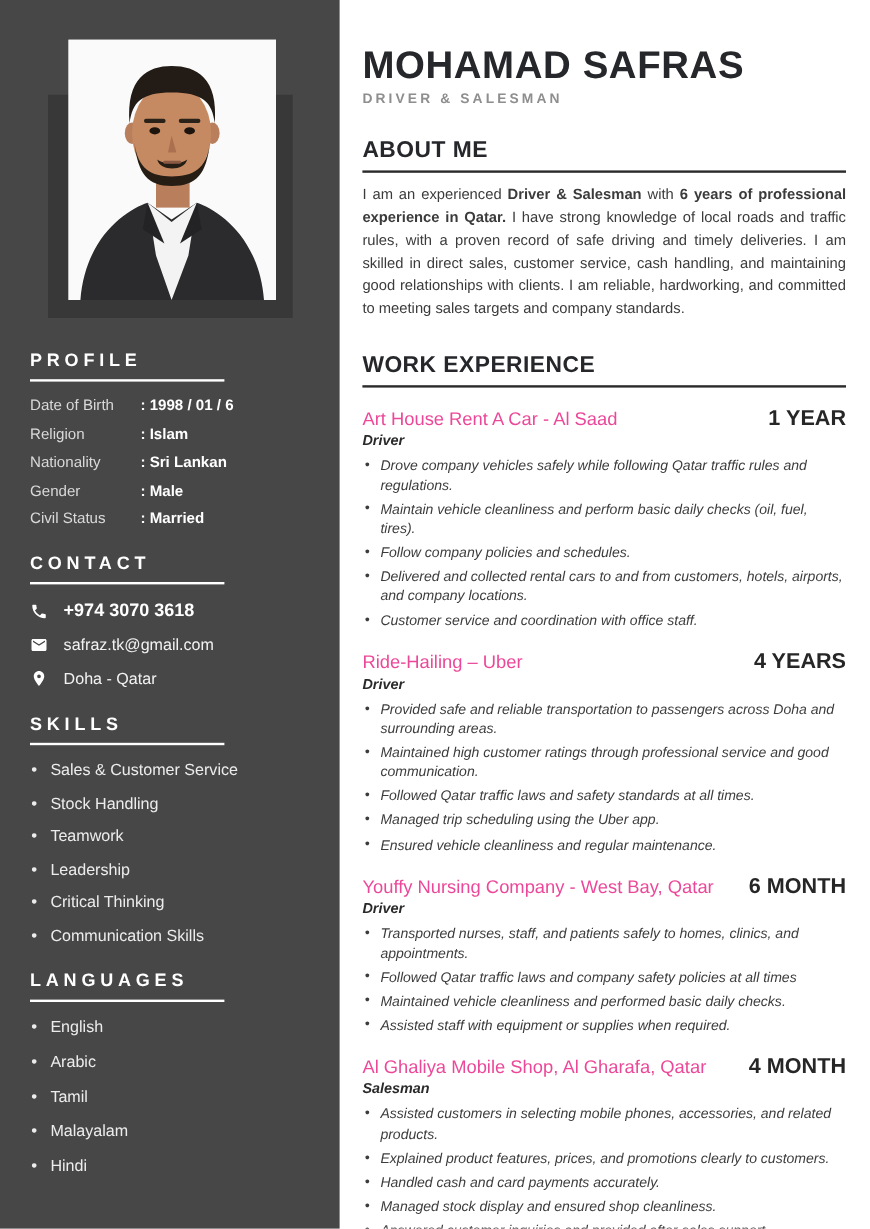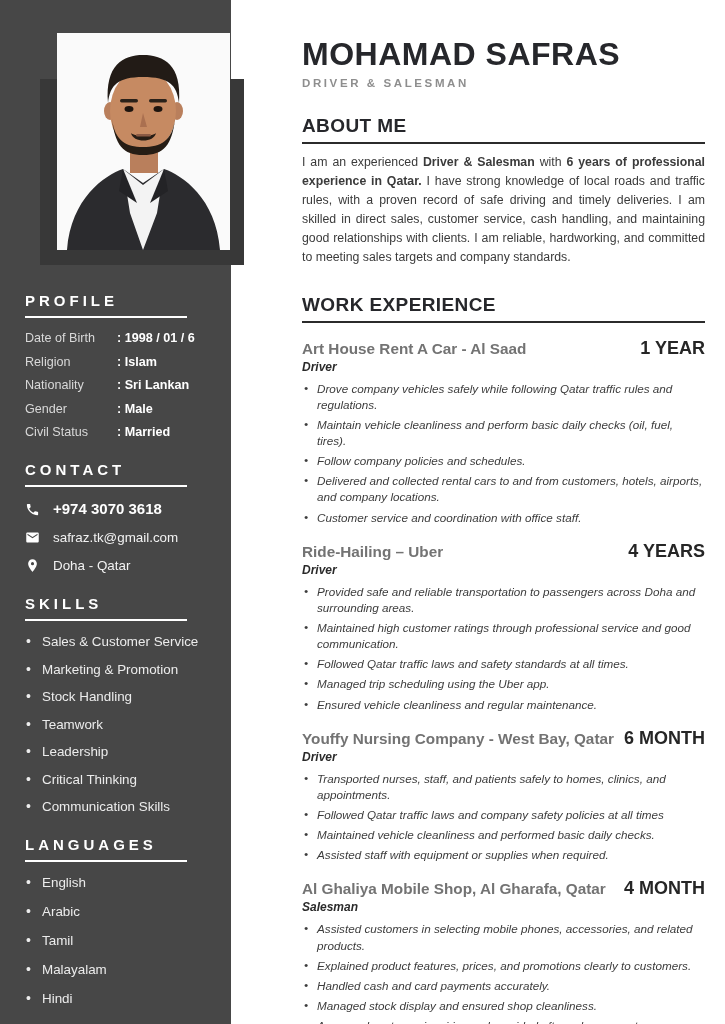--- a/index.html
+++ b/index.html
@@ -2,21 +2,21 @@
 <html><head>
 <meta charset="utf-8">
 <style>
   html,body{margin:0;padding:0;}
   body{
     width:725px;height:1024px;position:relative;overflow:hidden;
     background:#ffffff;font-family:"Liberation Sans",sans-serif;
   }
   
   .sidebar{
-    position:absolute;left:0;top:0;width:231px;height:1024px;
+    position:absolute;left:0;top:0;width:283px;height:1024px;
     background:#474747;color:#fff;box-sizing:border-box;
   }
   .photo-wrap{position:relative;height:270px;}
   .photo-shadow{position:absolute;left:40px;top:79px;width:204px;height:186px;background:#383838;}
   .photo{position:absolute;left:57px;top:33px;width:173px;height:217px;background:#fbfbfb;overflow:hidden;}
   .side-section{padding:0 25px;margin-top:22px;}
   .side-title{font-size:15px;font-weight:bold;letter-spacing:4px;margin:0;color:#ffffff;}
   .side-rule{width:162px;height:2px;background:#ffffff;margin:7px 0 13px;}
   .p-row{display:flex;font-size:12.6px;margin-bottom:9.5px;align-items:baseline;}
   .p-label{width:92px;color:#d9d9d9;flex:none;}
@@ -37,21 +37,21 @@
     box-sizing:border-box;padding:38px 20px 0 19px;
   }
   .name{font-size:32px;font-weight:bold;letter-spacing:0.5px;color:#26272b;margin:0;line-height:1.05;}
   .role{font-size:11.5px;font-weight:bold;letter-spacing:2.6px;color:#8e8e8e;margin-top:5px;}
   .section{margin-top:26px;}
   .section-title{font-size:19px;font-weight:bold;letter-spacing:0.4px;color:#26272b;margin:0;}
   .rule{height:2px;background:#2b2b2b;margin-top:5px;}
   .about-text{font-size:12.3px;line-height:1.56;color:#3b3b3b;text-align:justify;margin-top:9px;}
   .job{margin-top:15px;}
   .job-head{display:flex;justify-content:space-between;align-items:baseline;}
-  .job-company{font-size:15.3px;font-weight:bold;color:#737373;}
+  .job-company{font-size:15.3px;font-weight:normal;color:#ec4899;}
   .job-duration{font-size:18px;font-weight:bold;color:#262626;white-space:nowrap;margin-left:10px;}
   .job-role{font-size:12px;font-weight:bold;font-style:italic;color:#2a2a2a;margin-top:1px;}
   .job-bullets{margin:7px 0 0;padding:0;list-style:none;font-style:italic;}
   .job-bullets li{position:relative;padding-left:15px;font-size:11.7px;line-height:1.38;color:#3c3c3c;margin-bottom:4px;}
   .job-bullets li::before{content:"\2022";position:absolute;left:2px;top:-1px;}
 </style>
 </head>
 <body>
 
 <aside class="sidebar">
@@ -146,21 +146,20 @@
       </span>
       <span class="c-text">Doha - Qatar</span>
     </div>
   </section>
 
   <section class="side-section">
     <h2 class="side-title">SKILLS</h2>
     <div class="side-rule"></div>
     <ul class="side-list">
       <li>Sales &amp; Customer Service</li>
-      <li>Marketing &amp; Promotion</li>
       <li>Stock Handling</li>
       <li>Teamwork</li>
       <li>Leadership</li>
       <li>Critical Thinking</li>
       <li>Communication Skills</li>
     </ul>
   </section>
 
   <section class="side-section">
     <h2 class="side-title">LANGUAGES</h2>

